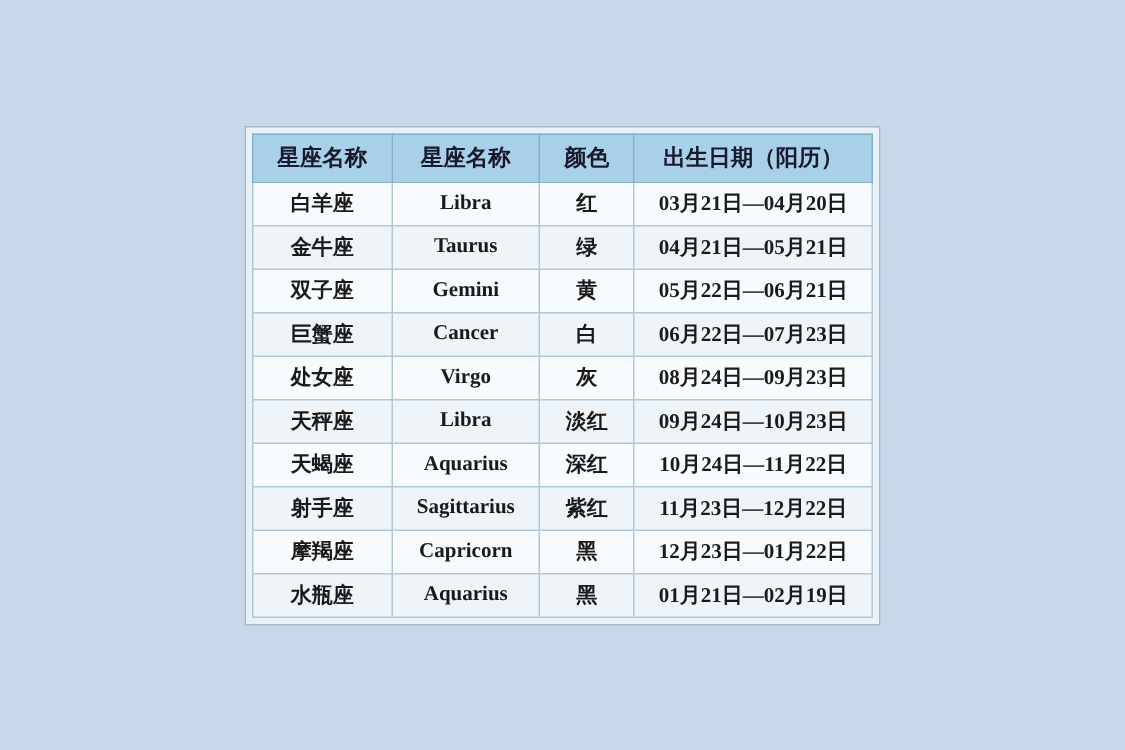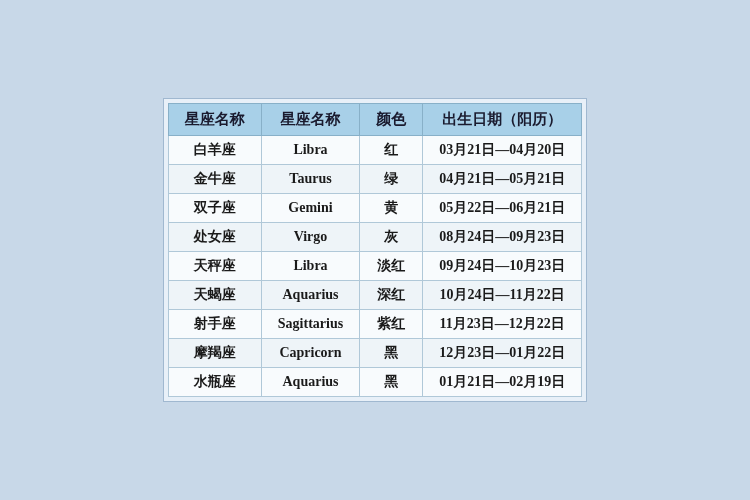--- a/index.html
+++ b/index.html
@@ -79,20 +79,26 @@
           <td>绿</td>
           <td>04月21日—05月21日</td>
         </tr>
         <tr>
           <td>双子座</td>
           <td>Gemini</td>
           <td>黄</td>
           <td>05月22日—06月21日</td>
         </tr>
         <tr>
+          <td>巨蟹座</td>
+          <td>Cancer</td>
+          <td>白</td>
+          <td>06月22日—07月23日</td>
+        </tr>
+        <tr>
           <td>处女座</td>
           <td>Virgo</td>
           <td>灰</td>
           <td>08月24日—09月23日</td>
         </tr>
         <tr>
           <td>天秤座</td>
           <td>Libra</td>
           <td>淡红</td>
           <td>09月24日—10月23日</td>

